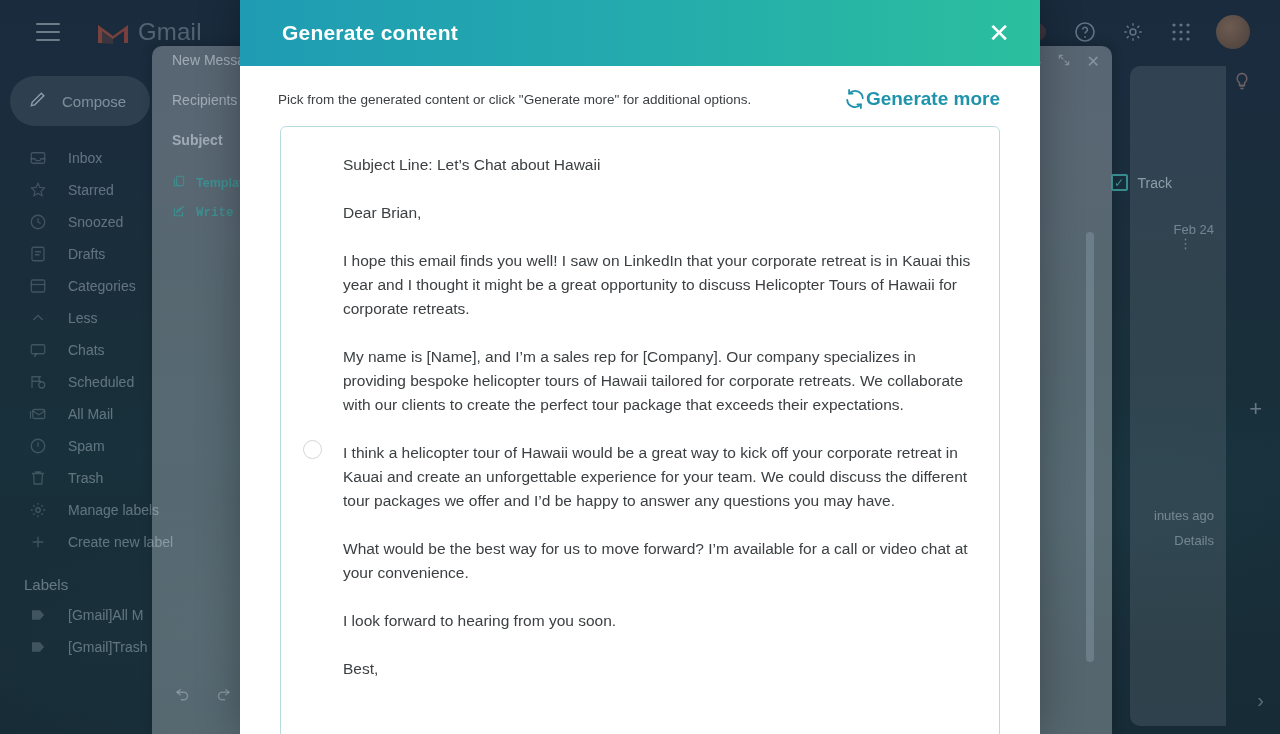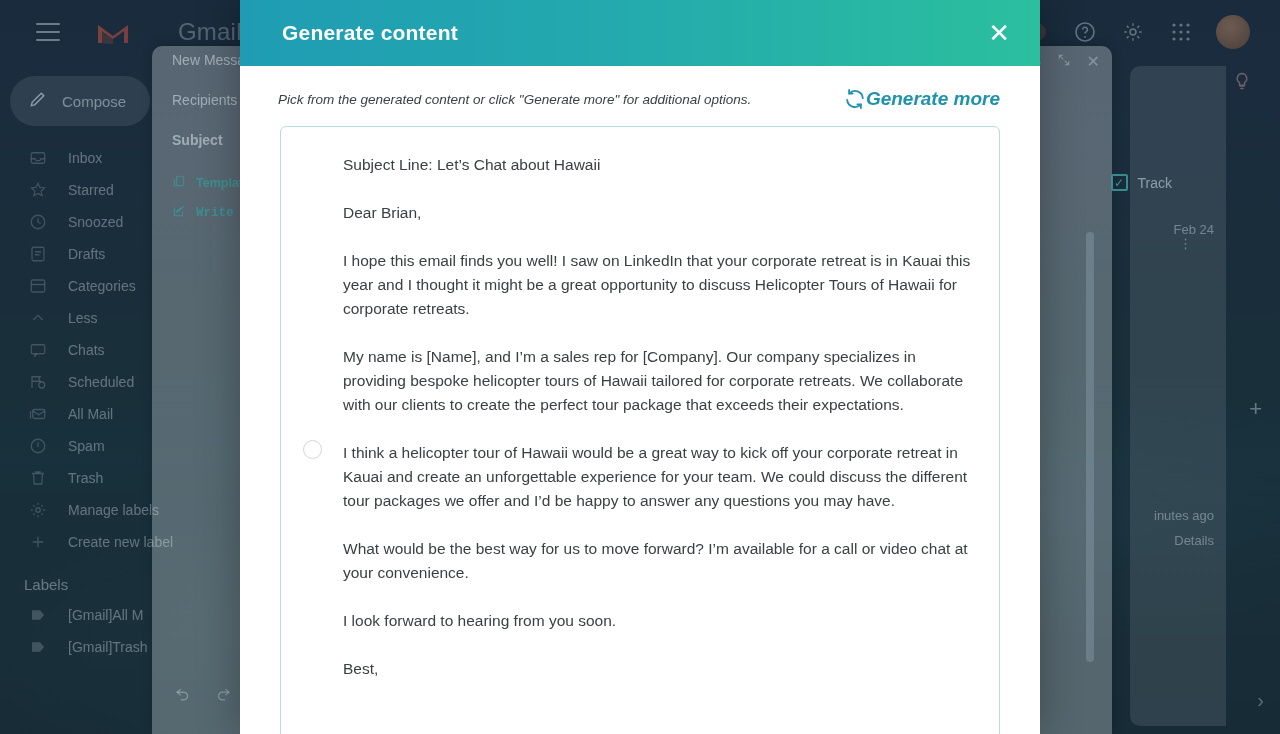--- a/index.html
+++ b/index.html
@@ -38,21 +38,21 @@
   
   .gm-topbar {
     position: absolute; left: 0; top: 0; width: 1280px; height: 64px;
     display: flex; align-items: center; gap: 14px; padding: 0 16px;
     color: rgba(226,236,244,.45);
   }
   .gm-hamburger { width: 24px; height: 18px; display:flex; flex-direction:column; justify-content:space-between; margin-left: 20px;}
   .gm-hamburger i { display:block; height:2px; background: rgba(226,236,244,.42); border-radius:2px;}
   .gm-logo { display:flex; align-items:center; gap:8px; margin-left: 22px;}
   .gm-logo-mark { width: 34px; height: 26px; position: relative; }
-  .gm-wordmark { font-size: 24px; color: rgba(214,228,240,.30); letter-spacing: .2px; margin-left: 40px; }
+  .gm-wordmark { font-size: 24px; color: rgba(214,228,240,.30); letter-spacing: .2px; }
 
   .gm-topright { margin-left:auto; display:flex; align-items:center; gap: 22px; padding-right: 14px;}
   .gm-ic { width: 26px; height: 26px; opacity: .40; color: #cfe0ec; display:flex; align-items:center; justify-content:center;}
   .gm-avatar { width: 34px; height: 34px; border-radius: 50%;
     background: radial-gradient(circle at 40% 35%, #7c6455, #53423a); opacity:.85;}
 
   
   .gm-nav { position: absolute; left: 0; top: 64px; width: 230px; color: rgba(215,229,240,.38); }
   .gm-compose {
     margin: 12px 0 0 10px; width: 140px; height: 50px; border-radius: 25px;
@@ -107,21 +107,20 @@
     background: linear-gradient(90deg, #1f9cb3 0%, #23a9ae 45%, #2bbf9e 100%);
     display: flex; align-items: center; justify-content: space-between;
     padding: 0 24px 0 42px;
   }
   .modal-title { color: #ffffff; font-size: 21px; font-weight: bold; letter-spacing: .2px;}
   .modal-close { color: #ffffff; font-size: 26px; line-height: 1; font-weight: 300; cursor: pointer; padding: 4px 6px;}
 
   .modal-subbar {
     display: flex; align-items: center; justify-content: space-between;
     padding: 22px 40px 16px 38px;
-    font-style: italic;
   }
   .modal-hint { font-size: 13.5px; color: #3c4043; }
   .generate-more {
     display: flex; align-items: center; 
     color: #1f92ac; font-size: 19px; font-weight: bold; cursor: pointer;
   }
   .gm-refresh { width: 22px; height: 22px; display:flex; align-items:center; justify-content:center;}
 
   .content-scroll {
     flex: 1 1 auto; position: relative; padding: 0 40px 0 40px; overflow: hidden;

